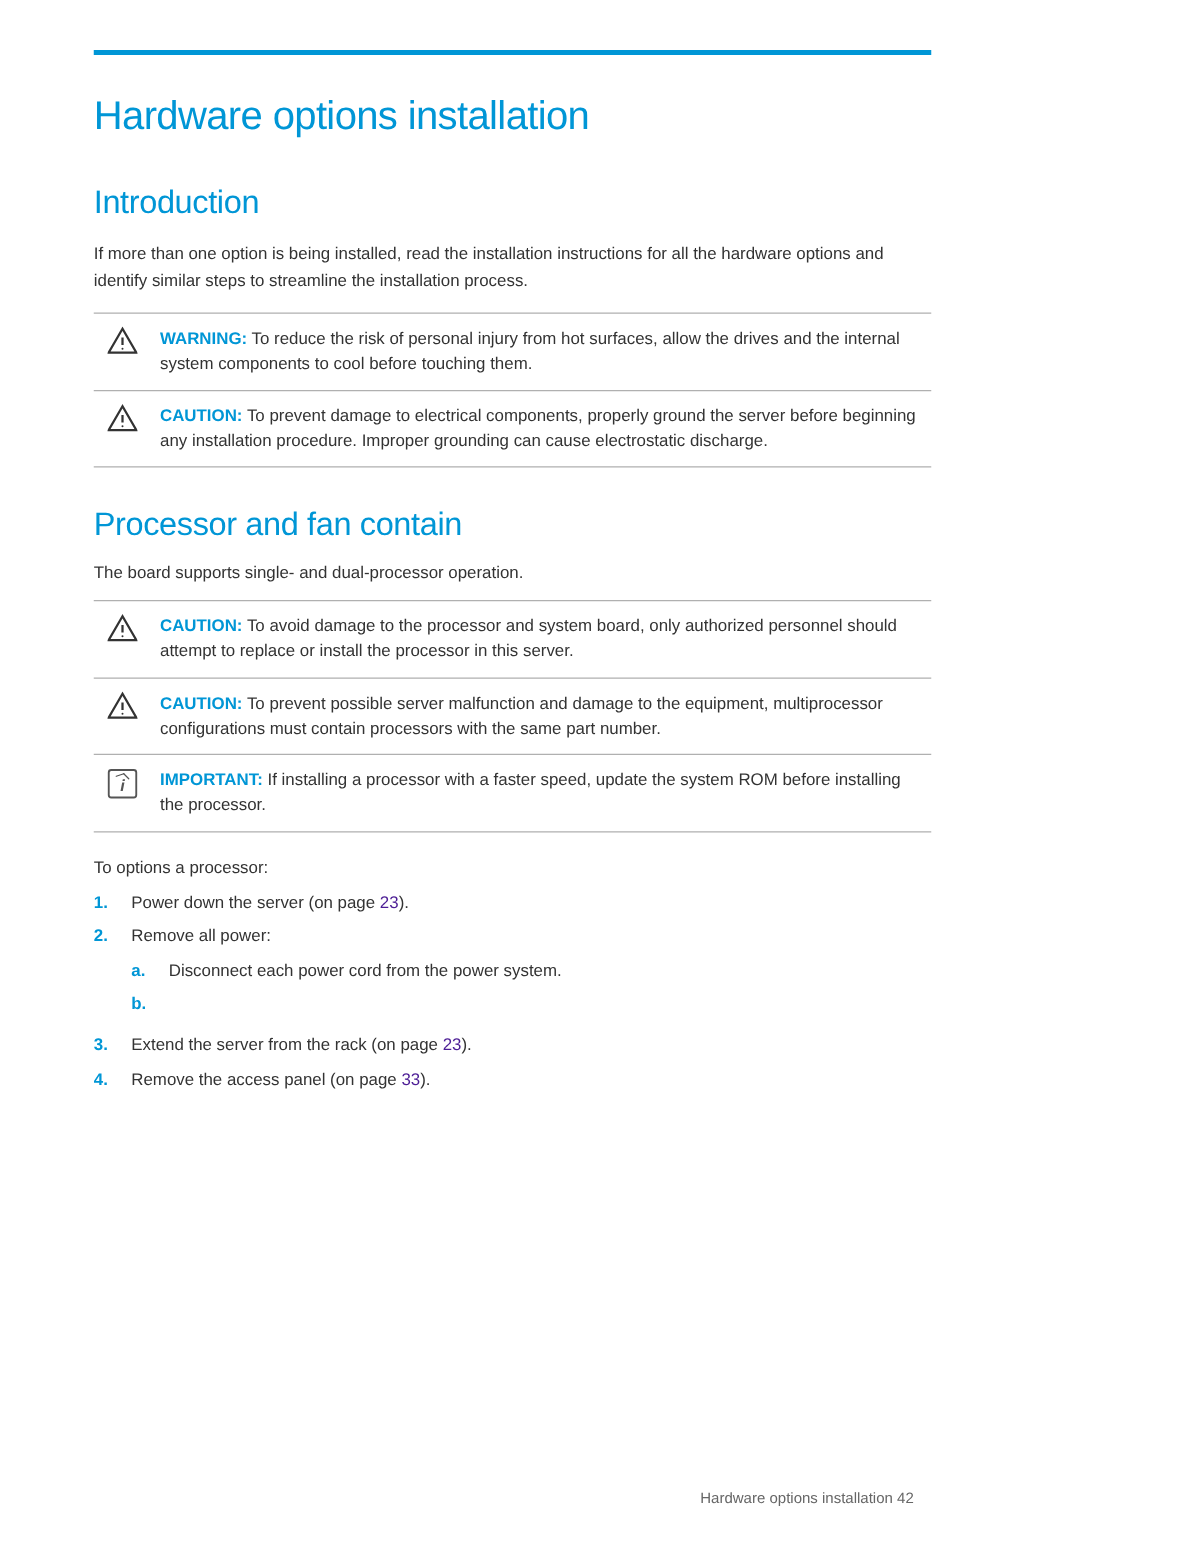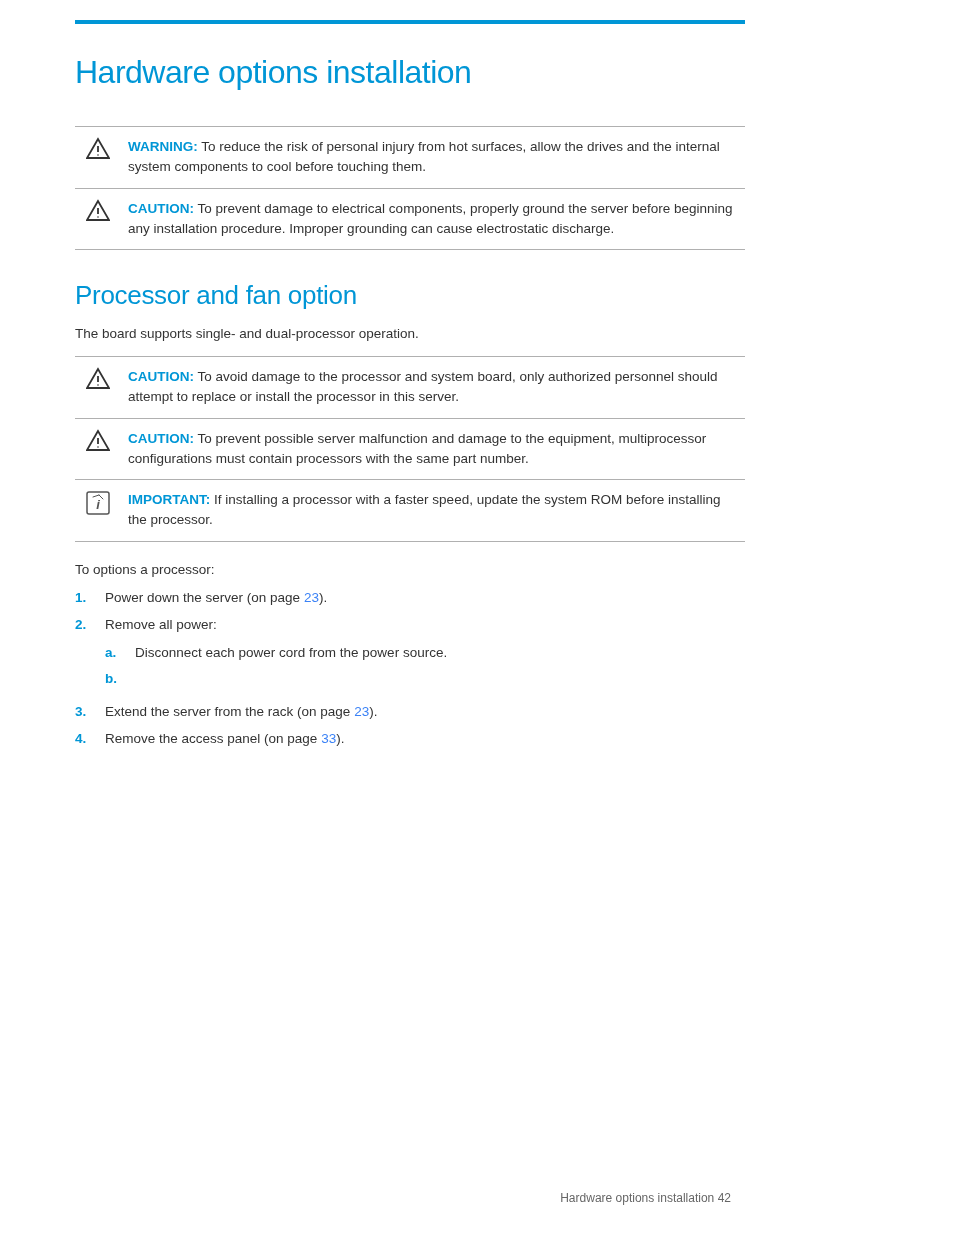--- a/index.html
+++ b/index.html
@@ -14,21 +14,21 @@
       color: #333;
       background: #fff;
       width: 954px;
       min-height: 1235px;
       padding: 0;
     }
 
     .page {
       width: 820px;
       min-height: 1235px;
-      padding: 20px 75px 60px 75px;
+      padding: 40px 75px 60px 75px;
       position: relative;
     }
 
     .top-border {
       height: 4px;
       background: #0096d6;
       width: 100%;
       margin-bottom: 30px;
     }
 
@@ -141,21 +141,21 @@
       color: #0096d6;
       font-weight: bold;
       min-width: 30px;
     }
 
     .step-content {
       flex: 1;
     }
 
     .step-link {
-      color: #3b82f6;
+      color: #4c1d95;
       text-decoration: none;
     }
 
     .sub-steps-list {
       list-style: none;
       margin: 6px 0 0 0;
       padding: 0;
     }
 
     .sub-step-item {
@@ -181,21 +181,23 @@
   </style>
 </head>
 <body>
 
 <div class="page">
   <div class="top-border"></div>
 
   <h1 class="page-title">Hardware options installation</h1>
 
   <section>
-
+    <h2 class="section-title">Introduction</h2>
+
+    <p class="intro-text">If more than one option is being installed, read the installation instructions for all the hardware options and identify similar steps to streamline the installation process.</p>
 
     <table class="notice-table">
       <tbody>
         <tr>
           <td class="icon-cell">
             <span class="warning-icon">
               <svg viewBox="0 0 24 24" fill="none" xmlns="http://www.w3.org/2000/svg">
                 <path d="M12 2L1 21h22L12 2z" stroke="#333" stroke-width="1.8" fill="none"></path>
                 <line x1="12" y1="9" x2="12" y2="15" stroke="#333" stroke-width="1.8"></line>
                 <circle cx="12" cy="18" r="0.8" fill="#333"></circle>
@@ -220,21 +222,21 @@
           <td>
             <span class="notice-label">CAUTION:</span>
             <span> To prevent damage to electrical components, properly ground the server before beginning any installation procedure. Improper grounding can cause electrostatic discharge.</span>
           </td>
         </tr>
       </tbody>
     </table>
   </section>
 
   <section class="processor-section">
-    <h2 class="section-title">Processor and fan option</h2>
+    <h2 class="section-title">Processor and fan contain</h2>
 
     <p class="processor-intro">The board supports single- and dual-processor operation.</p>
 
     <table class="notice-table">
       <tbody>
         <tr>
           <td class="icon-cell">
             <span class="caution-icon">
               <svg viewBox="0 0 24 24" fill="none" xmlns="http://www.w3.org/2000/svg">
                 <path d="M12 2L1 21h22L12 2z" stroke="#333" stroke-width="1.8" fill="none"></path>
@@ -291,21 +293,21 @@
           Power down the server (on page <a class="step-link" href="#">23</a>).
         </span>
       </li>
       <li class="step-item">
         <span class="step-number">2.</span>
         <span class="step-content">
           Remove all power:
           <ul class="sub-steps-list">
             <li class="sub-step-item">
               <span class="sub-step-letter">a.</span>
-              <span>Disconnect each power cord from the power source.</span>
+              <span>Disconnect each power cord from the power system.</span>
             </li>
             <li class="sub-step-item">
               <span class="sub-step-letter">b.</span>
             </li>
           </ul>
         </span>
       </li>
       <li class="step-item">
         <span class="step-number">3.</span>
         <span class="step-content">

